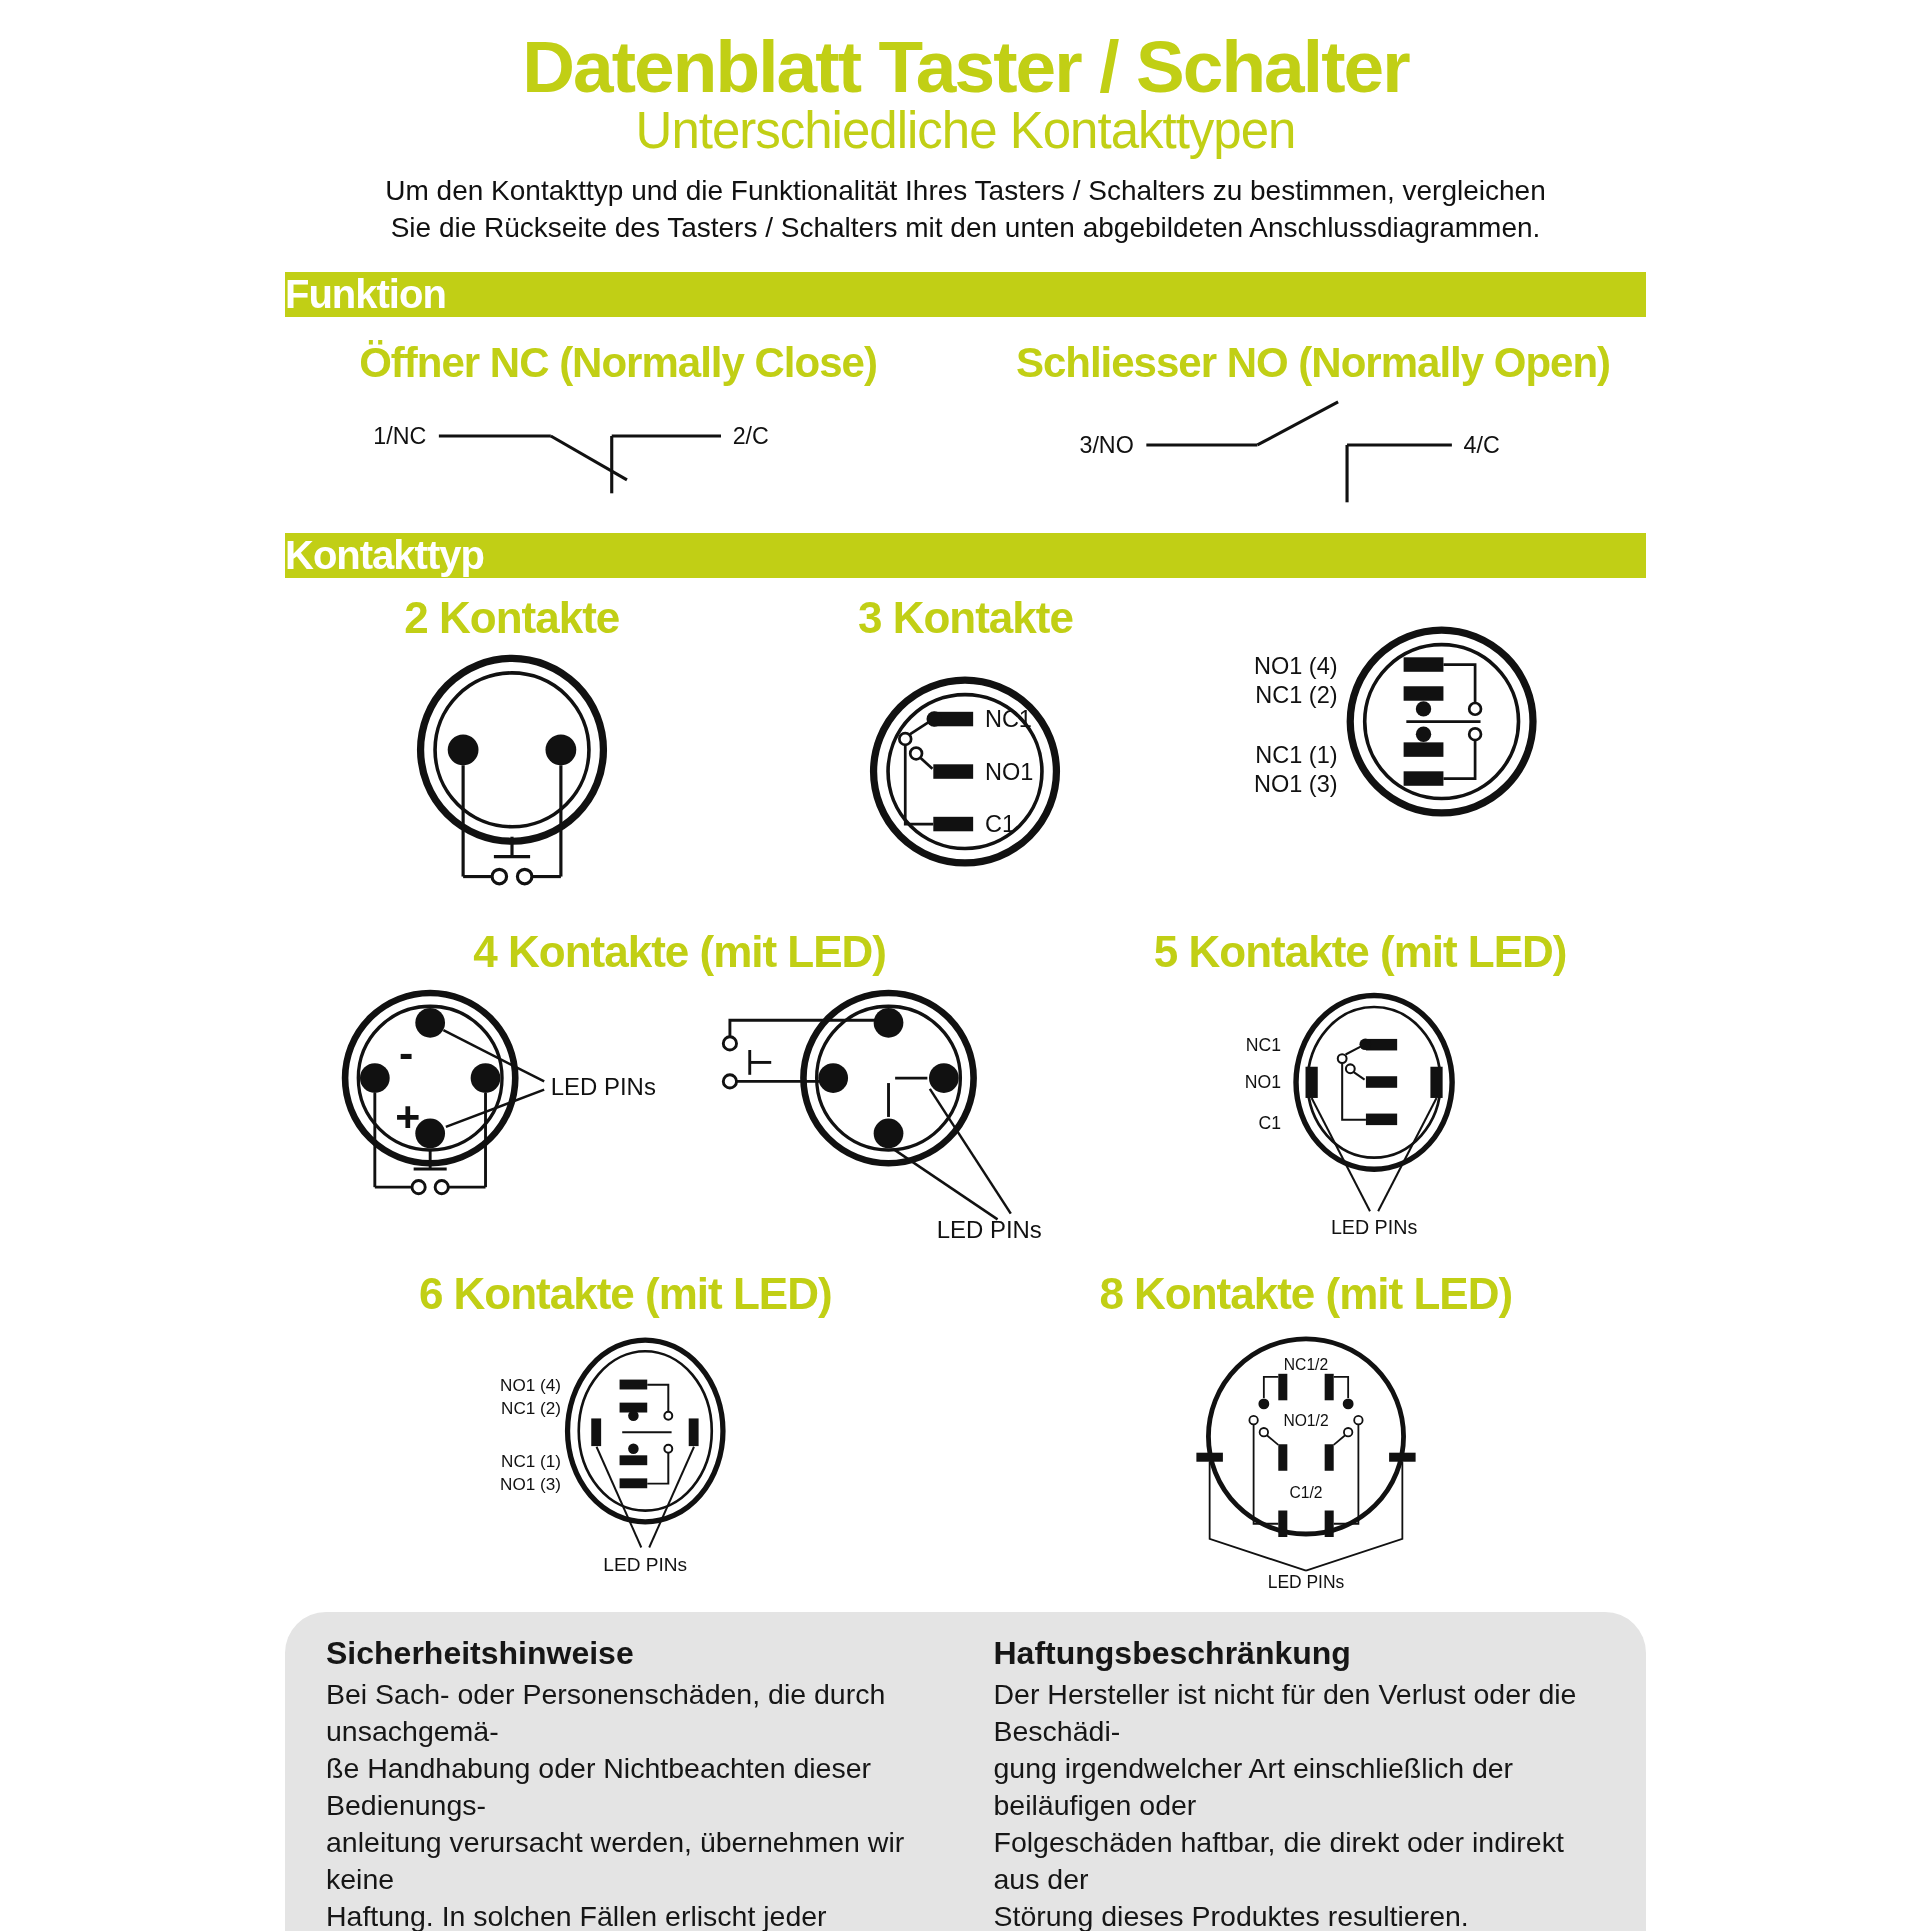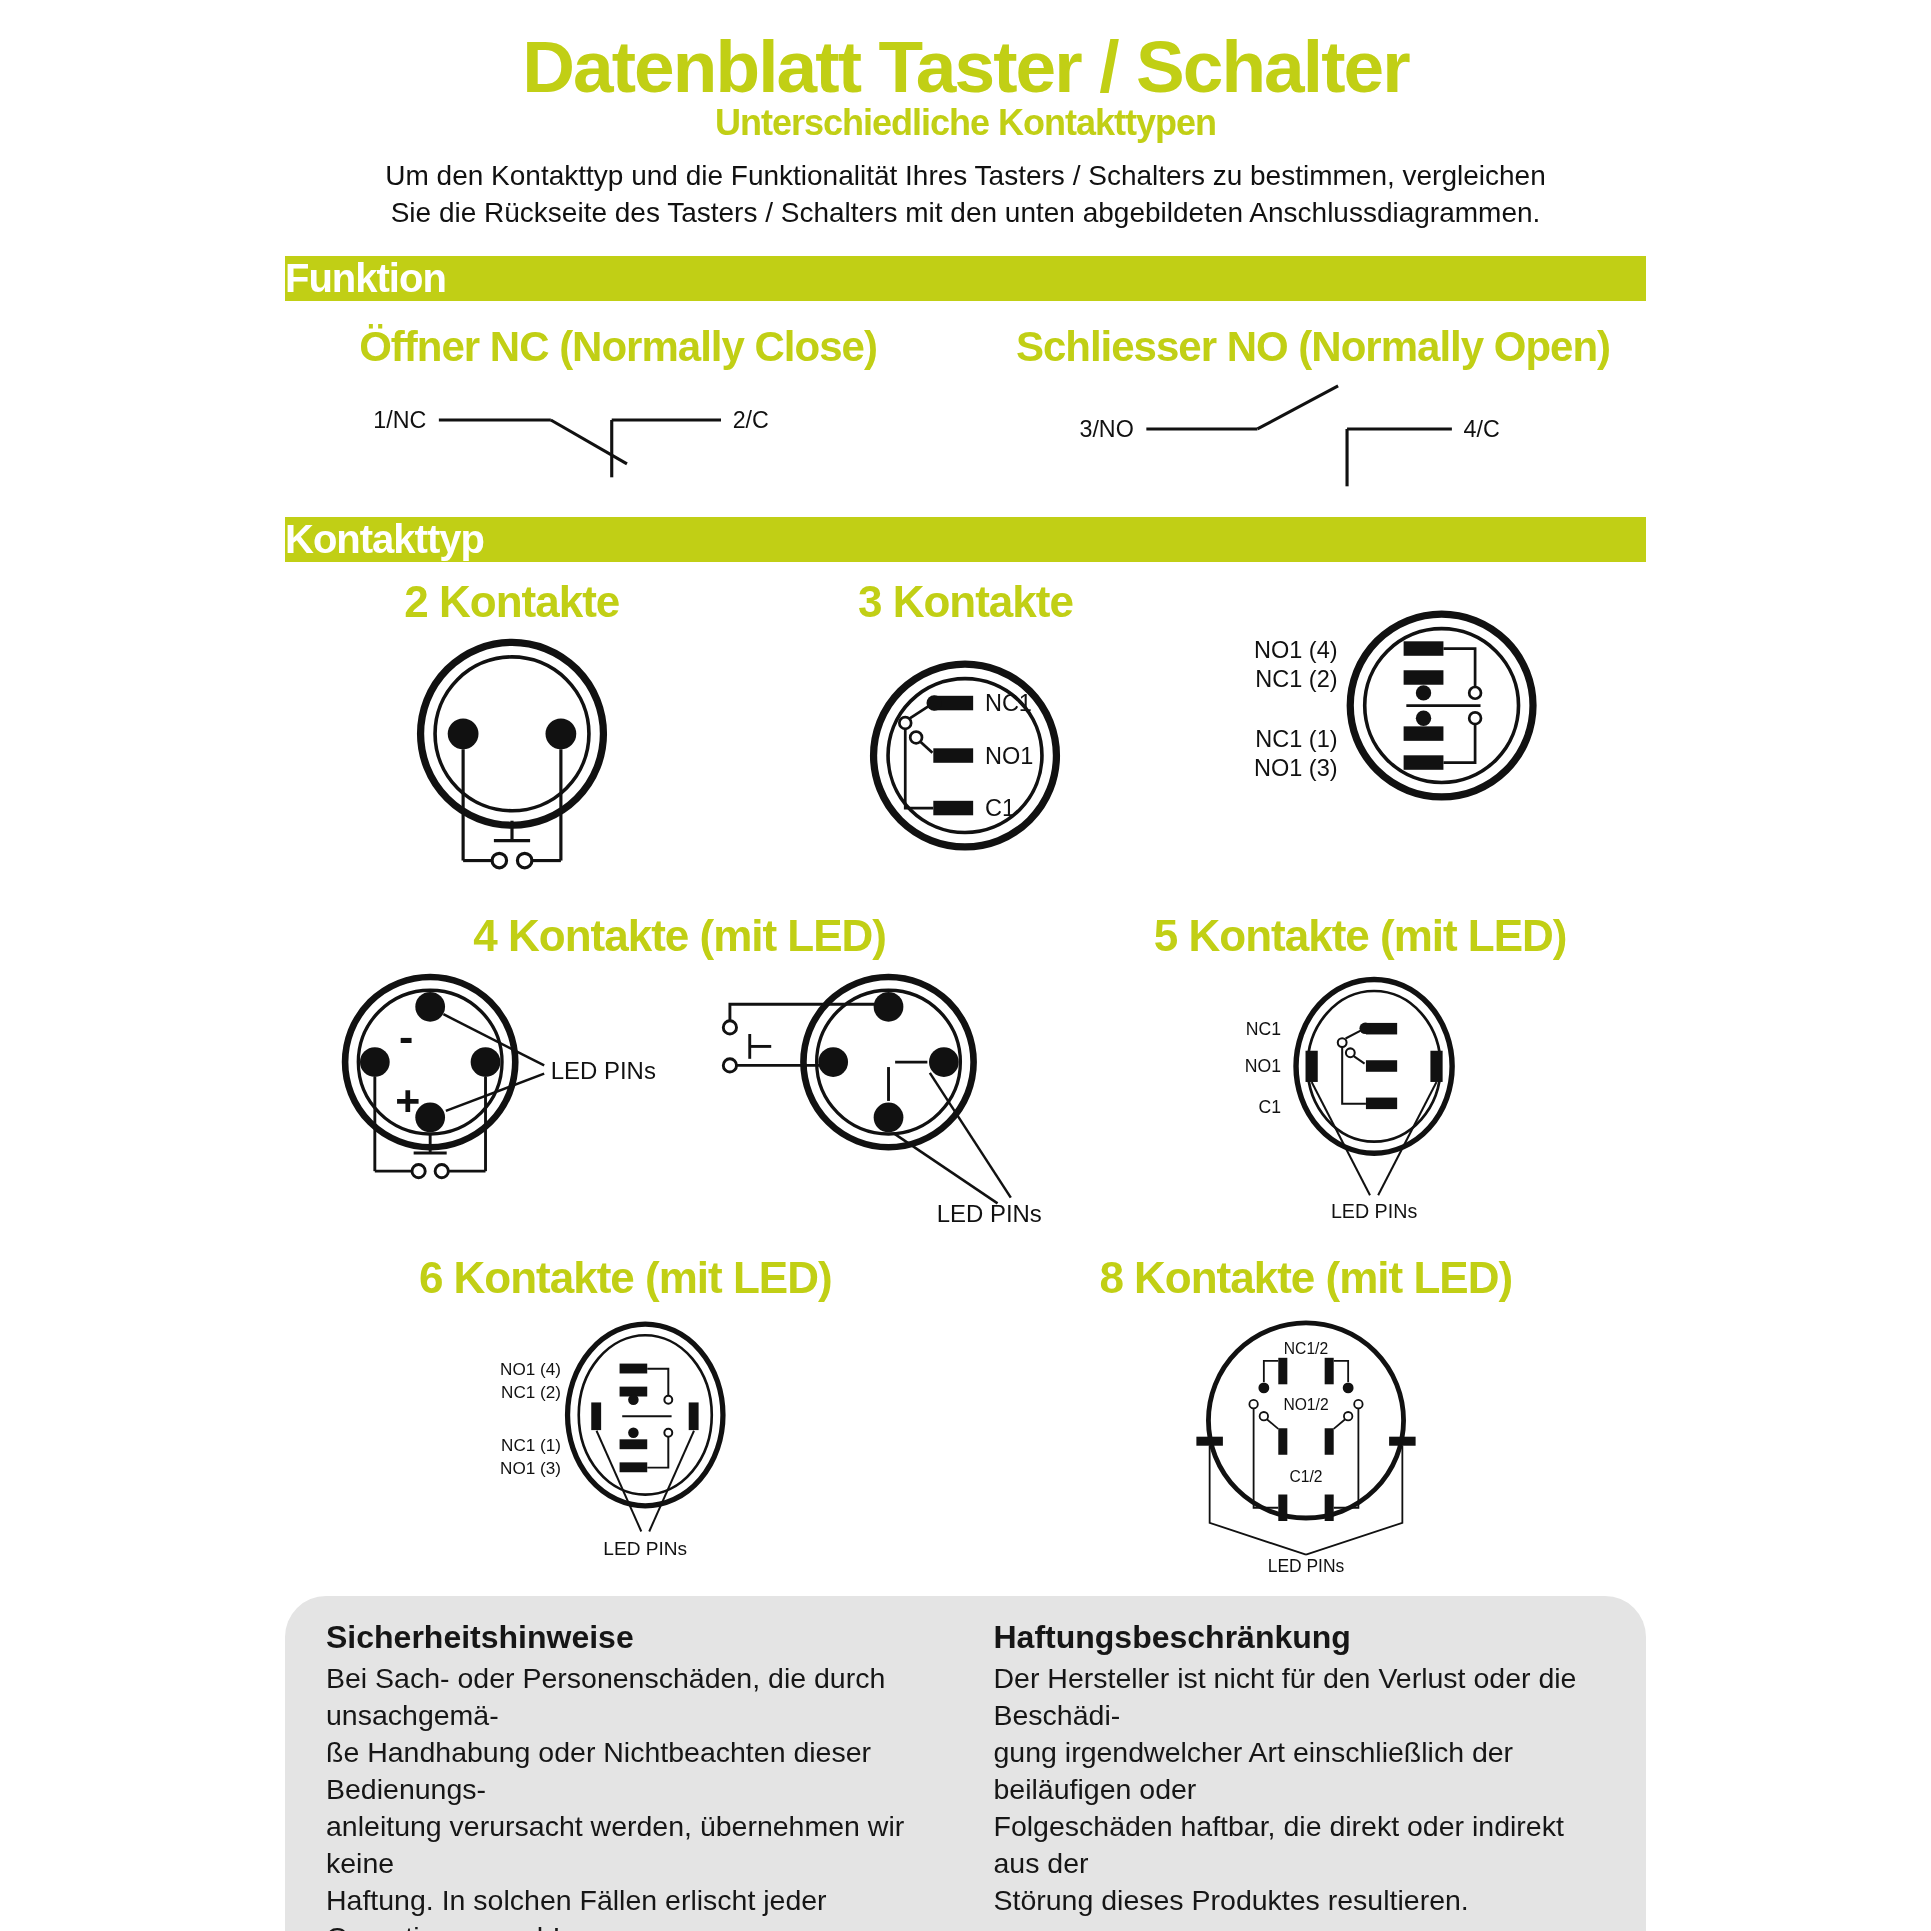--- a/index.html
+++ b/index.html
@@ -17,21 +17,21 @@
   }
   .page{width:1931px;height:1931px;display:flex;flex-direction:column;overflow:hidden;}
   .content{width:1361px;margin:5px auto;}
 
   
   .hdr{text-align:center;padding-top:25px;}
   .title{
     color:var(--lime);font-size:73px;font-weight:bold;letter-spacing:-1.9px;line-height:1.02;
   }
   .subtitle{
-    color:var(--lime);font-size:36px;font-weight:bold;letter-spacing:-1px;line-height:1.05;
+    color:var(--lime);font-size:51px;font-weight:normal;letter-spacing:-1px;line-height:1.05;
   }
   .intro{font-size:28px;line-height:1.32;margin-top:15.4px;color:#111;}
 
   
   .banner{
     background:var(--lime);height:52px;margin-top:19.3px;
     display:flex;align-items:center;justify-content:flex-start;
   }
   .banner span{color:#fff;font-size:40px;font-weight:bold;letter-spacing:-1px;}
   .divider{height:4.8px;background:var(--lime);margin:9.7px auto 5.8px auto;width:1361px;}

